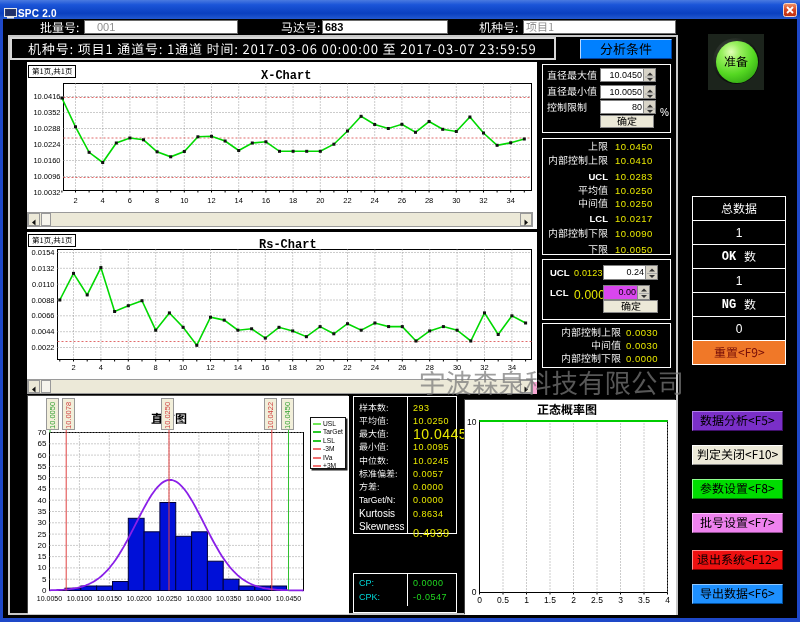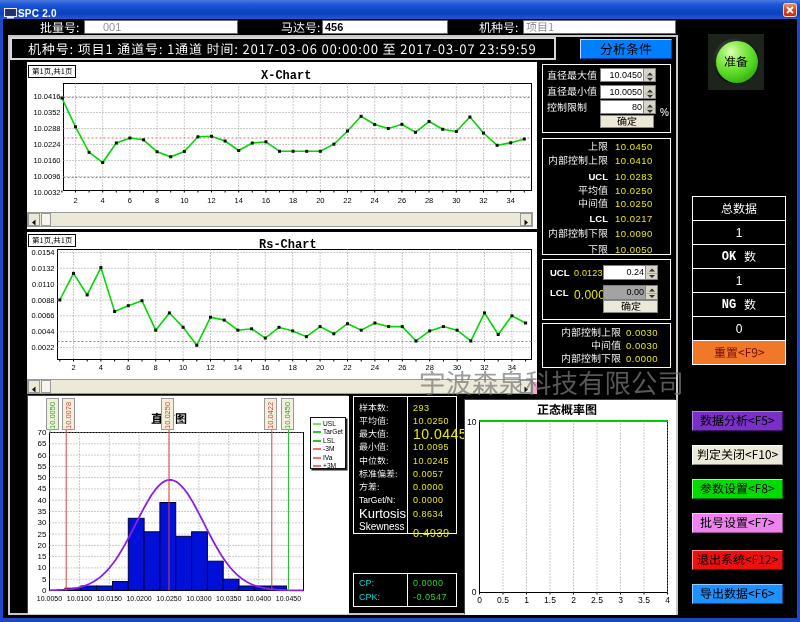--- a/index.html
+++ b/index.html
@@ -23,27 +23,27 @@
           <stop offset="1" stop-color="#c03010"></stop>
         </linearGradient>
       </defs>
       <path d="M4 4 L10 10 M10 4 L4 10" stroke="#fff" stroke-width="1.8"></path>
     </svg></div>
 <div style="position:absolute;left:40px;top:21px;">
     <svg width="39" height="14" viewBox="0 -11 39 14" style="display:block">
       <path d="M2.2 -10.1V-7.7H0.6V-6.8H2.2V-4.2C1.5 -4 0.9 -3.9 0.4 -3.7L0.7 -2.9L2.2 -3.3V-0.2C2.2 -0 2.1 0 2 0C1.8 0 1.3 0.1 0.7 0C0.9 0.3 1 0.6 1 0.9C1.8 0.9 2.3 0.9 2.7 0.7C3 0.6 3.1 0.3 3.1 -0.2V-3.6L4.6 -4L4.5 -4.8L3.1 -4.4V-6.8H4.4V-7.7H3.1V-10.1ZM5 0.8C5.2 0.6 5.5 0.4 7.6 -0.6C7.6 -0.8 7.5 -1.1 7.5 -1.4L5.9 -0.7V-5.4H7.6V-6.2H5.9V-9.9H5V-0.9C5 -0.4 4.7 -0.2 4.5 -0C4.7 0.2 4.9 0.5 5 0.8ZM10.6 -7.3C10.2 -6.8 9.5 -6.2 8.9 -5.8V-9.9H8V-0.8C8 0.4 8.3 0.7 9.1 0.7C9.3 0.7 10.2 0.7 10.4 0.7C11.3 0.7 11.5 0.1 11.5 -1.5C11.3 -1.5 10.9 -1.7 10.7 -1.9C10.7 -0.6 10.6 -0.2 10.4 -0.2C10.2 -0.2 9.4 -0.2 9.3 -0.2C9 -0.2 8.9 -0.3 8.9 -0.8V-4.8C9.7 -5.3 10.6 -6 11.3 -6.7Z M15 -8H21V-7.3H15ZM15 -9.2H21V-8.5H15ZM14.1 -9.7V-6.8H21.9V-9.7ZM12.6 -6.3V-5.6H23.4V-6.3ZM14.8 -3.3H17.5V-2.6H14.8ZM18.4 -3.3H21.3V-2.6H18.4ZM14.8 -4.5H17.5V-3.8H14.8ZM18.4 -4.5H21.3V-3.8H18.4ZM12.6 -0V0.7H23.5V-0H18.4V-0.7H22.5V-1.4H18.4V-2H22.2V-5H13.9V-2H17.5V-1.4H13.6V-0.7H17.5V-0Z M27.1 -8.8H32.8V-7.2H27.1ZM26.2 -9.6V-6.4H33.8V-9.6ZM24.8 -5.3V-4.5H27.2C27 -3.7 26.7 -2.9 26.4 -2.3H32.7C32.5 -0.9 32.3 -0.2 32 0C31.8 0.1 31.7 0.1 31.4 0.1C31 0.1 30.2 0.1 29.3 0C29.5 0.3 29.6 0.6 29.6 0.9C30.5 0.9 31.3 0.9 31.7 0.9C32.1 0.9 32.4 0.8 32.7 0.6C33.2 0.2 33.5 -0.7 33.7 -2.7C33.8 -2.8 33.8 -3.1 33.8 -3.1H27.8L28.2 -4.5H35.2V-5.3Z M37.7 -4.7C38.1 -4.7 38.5 -5 38.5 -5.5C38.5 -6 38.1 -6.4 37.7 -6.4C37.2 -6.4 36.9 -6 36.9 -5.5C36.9 -5 37.2 -4.7 37.7 -4.7ZM37.7 0.2C38.1 0.2 38.5 -0.2 38.5 -0.7C38.5 -1.2 38.1 -1.5 37.7 -1.5C37.2 -1.5 36.9 -1.2 36.9 -0.7C36.9 -0.2 37.2 0.2 37.7 0.2Z" fill="#fff"></path>
     </svg>
   </div>
-<div class="abs" style="left:84px;top:20px;width:154px;height:14px;background:#fff;border:1px solid #6a6a6a;color:#909090;font-size:11px;line-height:12px;padding-left:18px">001</div>
+<div class="abs" style="left:84px;top:20px;width:154px;height:14px;background:#fff;border:1px solid #6a6a6a;color:#909090;font-size:11px;line-height:12px;padding-left:12px">001</div>
 <div style="position:absolute;left:281px;top:21px;">
     <svg width="39" height="14" viewBox="0 -11 39 14" style="display:block">
       <path d="M0.7 -2.4V-1.5H8.5V-2.4ZM2.7 -7.6C2.6 -6.4 2.5 -4.8 2.3 -3.9H2.6L10 -3.9C9.8 -1.4 9.6 -0.3 9.2 -0C9.1 0.1 8.9 0.1 8.7 0.1C8.4 0.1 7.6 0.1 6.8 0C7 0.3 7.1 0.6 7.1 0.9C7.9 0.9 8.6 1 9 0.9C9.4 0.9 9.7 0.8 10 0.6C10.4 0.1 10.7 -1.2 11 -4.3C11 -4.4 11 -4.7 11 -4.7H8.9C9.1 -6.2 9.3 -8.1 9.4 -9.3L8.7 -9.4L8.6 -9.4H1.6V-8.5H8.4C8.3 -7.4 8.2 -5.9 8 -4.7H3.3C3.4 -5.6 3.5 -6.7 3.6 -7.5Z M13 -9.4C13.5 -8.7 14.2 -7.7 14.4 -7.1L15.2 -7.6C15 -8.2 14.3 -9.1 13.7 -9.8ZM19 -10C19 -9.2 19 -8.5 18.9 -7.7H15.9V-6.8H18.8C18.6 -4.7 17.8 -3 15.8 -1.9C16 -1.8 16.3 -1.4 16.4 -1.2C18.1 -2.1 18.9 -3.4 19.4 -5C20.6 -3.8 21.9 -2.3 22.5 -1.3L23.3 -1.9C22.5 -3 21 -4.7 19.6 -6L19.7 -6.8H23.3V-7.7H19.8C19.9 -8.5 19.9 -9.3 19.9 -10ZM15.1 -5.6H12.6V-4.7H14.2V-1.6C13.7 -1.3 13.1 -0.8 12.4 -0.1L13 0.8C13.7 -0.1 14.3 -0.8 14.7 -0.8C14.9 -0.8 15.3 -0.4 15.8 -0.1C16.7 0.5 17.7 0.6 19.2 0.6C20.3 0.6 22.5 0.5 23.3 0.5C23.3 0.2 23.5 -0.2 23.6 -0.5C22.4 -0.3 20.7 -0.2 19.2 -0.2C17.8 -0.2 16.8 -0.3 16 -0.8C15.6 -1.1 15.4 -1.3 15.1 -1.5Z M27.1 -8.8H32.8V-7.2H27.1ZM26.2 -9.6V-6.4H33.8V-9.6ZM24.8 -5.3V-4.5H27.2C27 -3.7 26.7 -2.9 26.4 -2.3H32.7C32.5 -0.9 32.3 -0.2 32 0C31.8 0.1 31.7 0.1 31.4 0.1C31 0.1 30.2 0.1 29.3 0C29.5 0.3 29.6 0.6 29.6 0.9C30.5 0.9 31.3 0.9 31.7 0.9C32.1 0.9 32.4 0.8 32.7 0.6C33.2 0.2 33.5 -0.7 33.7 -2.7C33.8 -2.8 33.8 -3.1 33.8 -3.1H27.8L28.2 -4.5H35.2V-5.3Z M37.7 -4.7C38.1 -4.7 38.5 -5 38.5 -5.5C38.5 -6 38.1 -6.4 37.7 -6.4C37.2 -6.4 36.9 -6 36.9 -5.5C36.9 -5 37.2 -4.7 37.7 -4.7ZM37.7 0.2C38.1 0.2 38.5 -0.2 38.5 -0.7C38.5 -1.2 38.1 -1.5 37.7 -1.5C37.2 -1.5 36.9 -1.2 36.9 -0.7C36.9 -0.2 37.2 0.2 37.7 0.2Z" fill="#fff"></path>
     </svg>
   </div>
-<div class="abs" style="left:322px;top:20px;width:126px;height:14px;background:#fff;border:1px solid #6a6a6a;color:#000;font-weight:bold;font-size:11px;line-height:12px;padding-left:2px">456</div>
+<div class="abs" style="left:322px;top:20px;width:126px;height:14px;background:#fff;border:1px solid #6a6a6a;color:#000;font-weight:bold;font-size:11px;line-height:12px;padding-left:2px">683</div>
 <div style="position:absolute;left:479px;top:21px;">
     <svg width="39" height="14" viewBox="0 -11 39 14" style="display:block">
       <path d="M6 -9.4V-5.5C6 -3.7 5.8 -1.3 4.2 0.4C4.4 0.5 4.7 0.8 4.9 1C6.6 -0.8 6.9 -3.5 6.9 -5.5V-8.5H9.1V-0.8C9.1 0.2 9.2 0.4 9.4 0.6C9.6 0.8 9.8 0.8 10.1 0.8C10.2 0.8 10.5 0.8 10.7 0.8C10.9 0.8 11.1 0.8 11.3 0.7C11.5 0.6 11.6 0.3 11.7 0C11.7 -0.3 11.7 -1.2 11.7 -1.9C11.5 -1.9 11.2 -2.1 11.1 -2.3C11.1 -1.5 11 -0.8 11 -0.5C11 -0.3 11 -0.2 10.9 -0.1C10.8 -0 10.7 0 10.6 0C10.5 0 10.4 0 10.3 0C10.2 0 10.1 -0 10.1 -0.1C10 -0.1 10 -0.3 10 -0.7V-9.4ZM2.6 -10.1V-7.5H0.6V-6.6H2.5C2.1 -5 1.2 -3.1 0.3 -2.1C0.5 -1.9 0.7 -1.5 0.8 -1.3C1.5 -2.1 2.1 -3.5 2.6 -4.9V0.9H3.5V-4.6C4 -4 4.5 -3.2 4.8 -2.8L5.3 -3.6C5.1 -3.9 3.9 -5.1 3.5 -5.6V-6.6H5.3V-7.5H3.5V-10.1Z M19.8 -6.7V-3.8H18.1V-6.7ZM20.7 -6.7H22.4V-3.8H20.7ZM19.8 -10.1V-7.5H17.3V-2.2H18.1V-2.9H19.8V0.9H20.7V-2.9H22.4V-2.3H23.3V-7.5H20.7V-10.1ZM16.4 -9.9C15.5 -9.5 13.9 -9.2 12.6 -8.9C12.7 -8.7 12.8 -8.4 12.8 -8.2C13.3 -8.3 13.9 -8.4 14.5 -8.5V-6.7H12.6V-5.9H14.4C13.9 -4.5 13 -2.9 12.3 -2.1C12.4 -1.8 12.6 -1.5 12.7 -1.2C13.3 -2 14 -3.2 14.5 -4.4V0.9H15.4V-4.6C15.8 -4 16.2 -3.3 16.4 -2.9L17 -3.6C16.8 -3.9 15.7 -5.2 15.4 -5.6V-5.9H16.9V-6.7H15.4V-8.7C15.9 -8.8 16.5 -9 16.9 -9.2Z M27.1 -8.8H32.8V-7.2H27.1ZM26.2 -9.6V-6.4H33.8V-9.6ZM24.8 -5.3V-4.5H27.2C27 -3.7 26.7 -2.9 26.4 -2.3H32.7C32.5 -0.9 32.3 -0.2 32 0C31.8 0.1 31.7 0.1 31.4 0.1C31 0.1 30.2 0.1 29.3 0C29.5 0.3 29.6 0.6 29.6 0.9C30.5 0.9 31.3 0.9 31.7 0.9C32.1 0.9 32.4 0.8 32.7 0.6C33.2 0.2 33.5 -0.7 33.7 -2.7C33.8 -2.8 33.8 -3.1 33.8 -3.1H27.8L28.2 -4.5H35.2V-5.3Z M37.7 -4.7C38.1 -4.7 38.5 -5 38.5 -5.5C38.5 -6 38.1 -6.4 37.7 -6.4C37.2 -6.4 36.9 -6 36.9 -5.5C36.9 -5 37.2 -4.7 37.7 -4.7ZM37.7 0.2C38.1 0.2 38.5 -0.2 38.5 -0.7C38.5 -1.2 38.1 -1.5 37.7 -1.5C37.2 -1.5 36.9 -1.2 36.9 -0.7C36.9 -0.2 37.2 0.2 37.7 0.2Z" fill="#fff"></path>
     </svg>
   </div>
 <div class="abs" style="left:523px;top:20px;width:153px;height:14px;background:#fff;border:1px solid #6a6a6a;padding-left:2px">
     <svg width="28" height="13" viewBox="0 -10 28 13" style="display:block">
       <path d="M6.8 -5.5V-3.2C6.8 -2 6.5 -0.6 3.5 0.2C3.7 0.4 3.9 0.7 4 0.8C7.1 -0.1 7.6 -1.7 7.6 -3.2V-5.5ZM7.6 -1C8.4 -0.5 9.5 0.3 10 0.9L10.6 0.3C10 -0.2 8.9 -1 8.1 -1.5ZM0.3 -2 0.5 -1.2C1.5 -1.5 2.9 -2 4.2 -2.4L4.1 -3.1L2.7 -2.7V-7.1H4V-7.9H0.5V-7.1H1.9V-2.5ZM4.6 -6.9V-1.7H5.4V-6.1H9V-1.7H9.8V-6.9H7.2C7.4 -7.2 7.5 -7.6 7.7 -8H10.5V-8.8H4.2V-8H6.7C6.6 -7.6 6.5 -7.2 6.4 -6.9Z M13.6 -5.2H19.3V-3.4H13.6ZM13.6 -6V-7.7H19.3V-6ZM13.6 -2.6H19.3V-0.7H13.6ZM12.7 -8.6V0.8H13.6V0.1H19.3V0.8H20.2V-8.6Z M23 0H27.4V-0.8H25.8V-8.1H25C24.6 -7.8 24 -7.6 23.3 -7.5V-6.9H24.8V-0.8H23Z" fill="#909090"></path>
     </svg>
   </div>
@@ -509,26 +509,26 @@
     </div>
     <div style="position:absolute;left:59px;top:71.8px;color:#e8e800;font-size:9px;line-height:10px;letter-spacing:0.5px">0.0057</div>
     <div style="position:absolute;left:5px;top:85.0px">
       <svg width="21" height="11" viewBox="0 -8 21 11" style="display:block">
         <path d="M4 -7.4C4.2 -6.9 4.5 -6.4 4.6 -6H0.6V-5.3H3.1C3 -3.3 2.7 -0.9 0.4 0.2C0.6 0.3 0.8 0.6 0.9 0.7C2.6 -0.2 3.3 -1.6 3.6 -3.2H6.8C6.7 -1.2 6.5 -0.3 6.2 -0.1C6.1 -0 6 0 5.8 0C5.5 0 4.9 -0 4.3 -0.1C4.4 0.1 4.5 0.4 4.5 0.6C5.1 0.6 5.7 0.6 6 0.6C6.4 0.6 6.6 0.5 6.8 0.3C7.2 -0 7.3 -1 7.5 -3.6C7.5 -3.7 7.5 -3.9 7.5 -3.9H3.7C3.7 -4.4 3.8 -4.9 3.8 -5.3H8.4V-6H4.6L5.3 -6.3C5.1 -6.6 4.9 -7.2 4.6 -7.6Z M15.2 -7.6C15.1 -7.2 14.8 -6.7 14.6 -6.4H12.5C12.3 -6.7 12 -7.2 11.7 -7.5L11.1 -7.3C11.4 -7 11.6 -6.7 11.7 -6.4H9.9V-5.8H13C12.9 -5.5 12.8 -5.2 12.8 -5H10.4V-4.4H12.6C12.5 -4.1 12.4 -3.8 12.3 -3.6H9.5V-2.9H12C11.3 -1.9 10.5 -1 9.4 -0.4C9.5 -0.3 9.7 -0 9.8 0.1C10.8 -0.4 11.6 -1.1 12.2 -2V-1.6H14V-0.3H11V0.3H17.4V-0.3H14.7V-1.6H16.8V-2.2H12.3C12.5 -2.4 12.6 -2.7 12.7 -2.9H17.5V-3.6H13C13.1 -3.8 13.2 -4.1 13.3 -4.4H16.7V-5H13.5C13.6 -5.2 13.6 -5.5 13.7 -5.8H17.1V-6.4H15.3C15.5 -6.7 15.8 -7 16 -7.4Z M19.3 -3.5C19.6 -3.5 19.8 -3.8 19.8 -4.1C19.8 -4.5 19.6 -4.8 19.3 -4.8C18.9 -4.8 18.7 -4.5 18.7 -4.1C18.7 -3.8 18.9 -3.5 19.3 -3.5ZM19.3 0.1C19.6 0.1 19.8 -0.1 19.8 -0.5C19.8 -0.9 19.6 -1.1 19.3 -1.1C18.9 -1.1 18.7 -0.9 18.7 -0.5C18.7 -0.1 18.9 0.1 19.3 0.1Z" fill="#fff"></path>
       </svg>
     </div>
     <div style="position:absolute;left:59px;top:85.0px;color:#e8e800;font-size:9px;line-height:10px;letter-spacing:0.5px">0.0000</div>
     <div style="position:absolute;left:5px;top:98.2px;color:#fff;font-size:8.5px;line-height:10px">TarGet/N:</div>
     <div style="position:absolute;left:59px;top:98.2px;color:#e8e800;font-size:9px;line-height:10px;letter-spacing:0.5px">0.0000</div>
-    <div style="position:absolute;left:5px;top:111.5px;color:#fff;font-size:13px;line-height:10px">Kurtosis</div>
+    <div style="position:absolute;left:5px;top:111.5px;color:#fff;font-size:10px;line-height:10px">Kurtosis</div>
     <div style="position:absolute;left:59px;top:111.5px;color:#e8e800;font-size:9px;line-height:10px;letter-spacing:0.5px">0.8634</div>
     <div style="position:absolute;left:5px;top:124.8px;color:#fff;font-size:10px;line-height:10px">Skewness</div>
     <div style="position:absolute;left:59px;top:131px;color:#e8e800;font-size:11px;line-height:10px;letter-spacing:0.5px">0.4939</div>
   </div>
-<div class="abs" style="left:353px;top:573px;width:104px;height:34px;border:1px solid #fff">
+<div class="abs" style="left:353px;top:573px;width:104px;height:40px;border:1px solid #fff">
     <div style="position:absolute;left:53px;top:0;width:1px;height:32px;background:#fff"></div>
     <div style="position:absolute;left:5px;top:4px;color:#00d8d8;font-size:9px">CP:</div>
     <div style="position:absolute;left:59px;top:4px;color:#20d820;font-size:9px;letter-spacing:0.5px">0.0000</div>
     <div style="position:absolute;left:5px;top:18px;color:#00d8d8;font-size:9px">CPK:</div>
     <div style="position:absolute;left:59px;top:18px;color:#20d820;font-size:9px;letter-spacing:0.5px">-0.0547</div>
   </div>
 <div class="abs" style="left:464px;top:399px;width:211px;height:215px;background:#fff;border:1px solid #444">
     <svg width="211" height="215" style="display:block">
       <rect x="0" y="0" width="211" height="215" fill="#fff"></rect>
       <g transform="translate(0.5,0.5)">
@@ -664,21 +664,21 @@
 <div class="abs" style="left:603px;top:265px;width:55px;height:15px;background:#fff;border:1px solid #808080">
     <div style="position:absolute;right:13px;top:0;width:39px;height:13px;text-align:right;font-size:9px;line-height:13px;color:#000">0.24</div>
     <div style="position:absolute;right:0;top:0;width:12px;height:13px;background:#d8d4c8;border-left:1px solid #888"><svg width="12" height="13">
         <path d="M6 1.5 L9 4.5 L3 4.5 Z" fill="#333"></path>
         <path d="M6 11 L9 8 L3 8 Z" fill="#333"></path>
         <line x1="1" y1="6.5" x2="11" y2="6.5" stroke="#aaa"></line>
       </svg></div>
   </div>
 <div class="abs" style="left:550px;top:287px;color:#fff;font-size:9.5px;font-weight:bold">LCL</div>
 <div class="abs" style="left:574px;top:288px;color:#e8e800;font-size:12px;letter-spacing:0.2px">0.0004</div>
-<div class="abs" style="left:603px;top:285px;width:55px;height:15px;background:#a3a3a3;border:1px solid #808080">
+<div class="abs" style="left:603px;top:285px;width:47px;height:15px;background:#d946ef;border:1px solid #808080">
     <div style="position:absolute;right:13px;top:0;width:39px;height:13px;text-align:right;font-size:9px;line-height:13px;color:#000">0.00</div>
     <div style="position:absolute;right:0;top:0;width:12px;height:13px;background:#d8d4c8;border-left:1px solid #888"><svg width="12" height="13">
         <path d="M6 1.5 L9 4.5 L3 4.5 Z" fill="#333"></path>
         <path d="M6 11 L9 8 L3 8 Z" fill="#333"></path>
         <line x1="1" y1="6.5" x2="11" y2="6.5" stroke="#aaa"></line>
       </svg></div>
   </div>
 <div class="abs" style="left:603px;top:300px;width:55px;height:13px;background:#ece9d8;border:1px solid #888;display:flex;align-items:center;justify-content:center">
     <svg width="20" height="12" viewBox="0 -9 20 12" style="display:block">
       <path d="M5.5 -8.4C5.1 -7.2 4.3 -6 3.5 -5.3C3.6 -5.1 3.9 -4.9 3.9 -4.7C4.1 -4.9 4.3 -5 4.4 -5.2V-3.2C4.4 -2 4.3 -0.6 3.4 0.4C3.5 0.5 3.8 0.7 3.9 0.8C4.6 0.1 4.9 -0.8 5 -1.6H6.5V0.4H7.1V-1.6H8.6V-0.1C8.6 0 8.5 0.1 8.4 0.1C8.3 0.1 7.9 0.1 7.5 0.1C7.5 0.2 7.6 0.5 7.6 0.7C8.3 0.7 8.7 0.7 8.9 0.6C9.2 0.5 9.3 0.3 9.3 -0.1V-5.9H7.4C7.8 -6.3 8.2 -6.8 8.4 -7.3L7.9 -7.6L7.8 -7.6H5.9C6 -7.8 6.1 -8 6.2 -8.3ZM6.5 -2.3H5.1C5.1 -2.6 5.1 -2.9 5.1 -3.2V-3.5H6.5ZM7.1 -2.3V-3.5H8.6V-2.3ZM6.5 -4.1H5.1V-5.2H6.5ZM7.1 -4.1V-5.2H8.6V-4.1ZM4.9 -5.9H4.9C5.2 -6.2 5.4 -6.6 5.6 -6.9H7.4C7.2 -6.6 6.9 -6.2 6.6 -5.9ZM0.6 -7.9V-7.2H1.8C1.5 -5.7 1.1 -4.2 0.4 -3.3C0.5 -3.1 0.7 -2.7 0.7 -2.5C0.9 -2.7 1.1 -3 1.2 -3.3V0.3H1.9V-0.5H3.6V-4.8H1.9C2.1 -5.5 2.3 -6.4 2.5 -7.2H3.9V-7.9ZM1.9 -4.1H3V-1.1H1.9Z M12.2 -3.8C12 -2 11.5 -0.5 10.4 0.3C10.5 0.4 10.8 0.7 11 0.8C11.6 0.2 12.1 -0.5 12.5 -1.4C13.4 0.3 14.9 0.6 17 0.6H19.3C19.4 0.4 19.5 0.1 19.6 -0.1C19.1 -0.1 17.4 -0.1 17 -0.1C16.4 -0.1 15.9 -0.1 15.4 -0.2V-2.2H18.4V-3H15.4V-4.6H17.9V-5.3H12.1V-4.6H14.6V-0.4C13.8 -0.8 13.2 -1.3 12.8 -2.4C12.9 -2.8 12.9 -3.2 13 -3.7ZM14.3 -8.3C14.4 -8 14.6 -7.6 14.7 -7.3H10.8V-5.1H11.6V-6.6H18.4V-5.1H19.2V-7.3H15.6C15.5 -7.6 15.2 -8.1 15 -8.5Z" fill="#000"></path>

